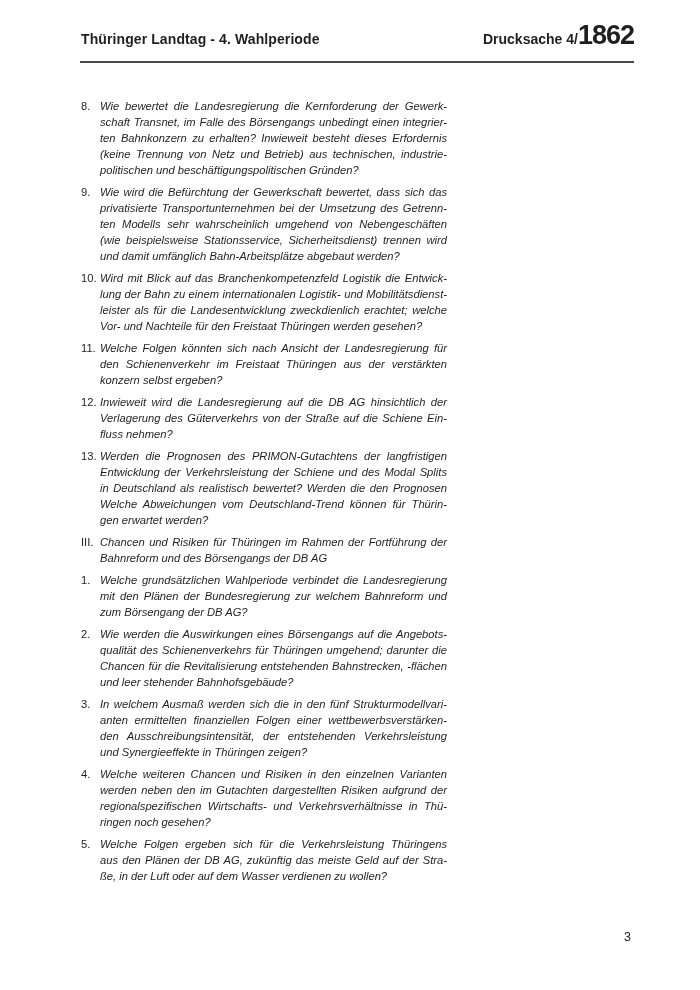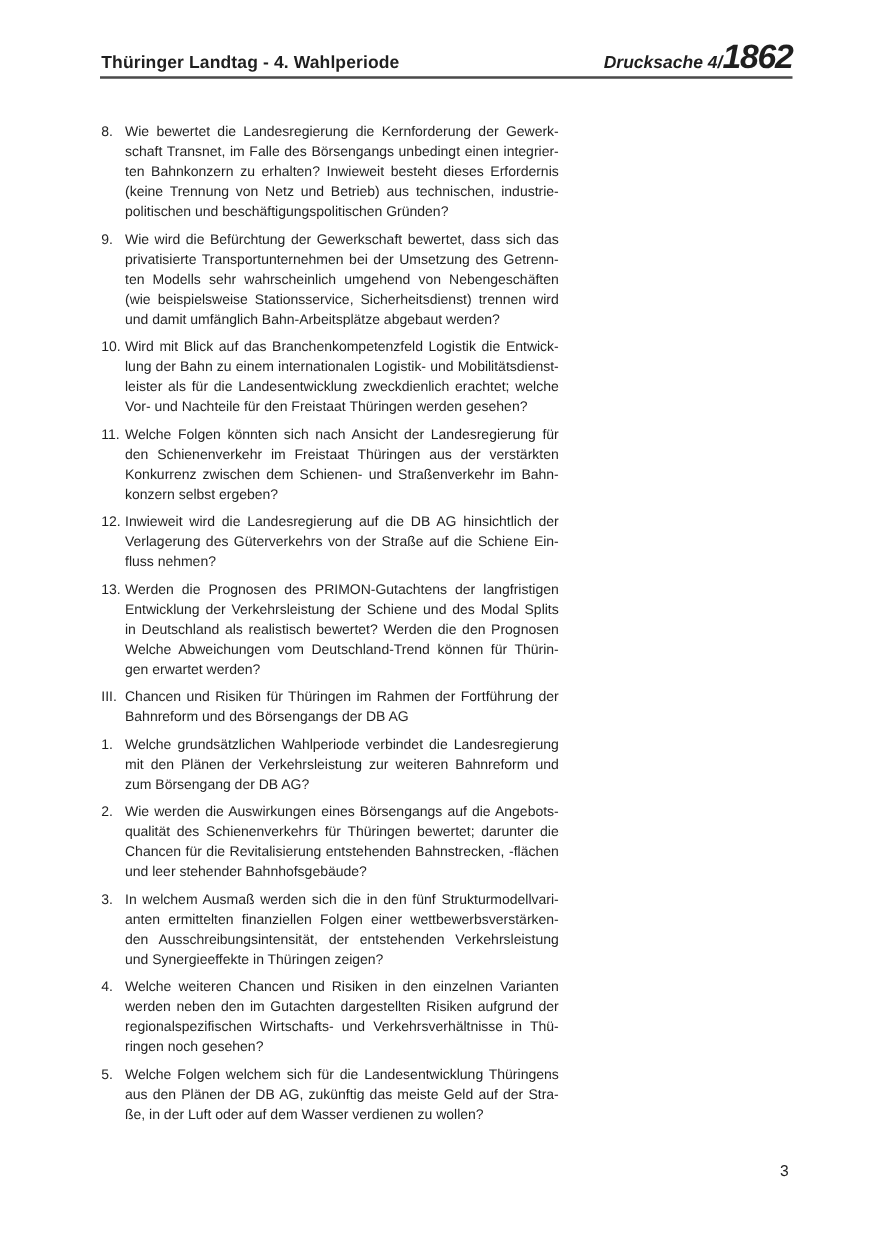--- a/index.html
+++ b/index.html
@@ -6,37 +6,36 @@
   body {
     width: 700px; height: 990px;
     background: #ffffff;
     position: relative;
     font-family: "Liberation Sans", sans-serif;
     color: var(--text-color, #1f1f1f);
     overflow: hidden;
   }
   .header {
     position: absolute;
-    left: 81px; top: 30px;
+    left: 81px; top: 20px;
     width: 553px;
     display: flex;
     justify-content: space-between;
     align-items: baseline;
   }
   .h-left {
     font-weight: bold;
     font-size: 14px;
     letter-spacing: 0.1px;
     white-space: nowrap;
   }
   .h-right {
     font-weight: bold;
     font-size: 14px;
     white-space: nowrap;
-    font-style: italic;
   }
   .h-num {
     font-size: 27px;
     letter-spacing: -1px;
   }
   .rule {
     position: absolute;
     left: 80px; top: 61px;
     width: 554px; height: 2px;
     background: var(--rule-color, #4a4a4a);
@@ -58,20 +57,21 @@
     white-space: nowrap;
   }
   .txt {
     flex: 1;
     min-width: 0;
   }
   .ln {
     text-align: justify;
     text-align-last: justify;
     hyphens: none;
+    font-style: italic;
   }
   .ln:last-child {
     text-align-last: left;
   }
   .pagenum {
     position: absolute;
     top: 930px;
     right: 69px;
     font-size: 12.5px;
   }
@@ -116,21 +116,20 @@
           <div class="ln">lung der Bahn zu einem internationalen Logistik- und Mobilitätsdienst-</div>
           <div class="ln">leister als für die Landesentwicklung zweckdienlich erachtet; welche</div>
           <div class="ln">Vor- und Nachteile für den Freistaat Thüringen werden gesehen?</div>
         </div>
       </div>
       <div class="item">
         <span class="marker">11.</span>
         <div class="txt">
           <div class="ln">Welche Folgen könnten sich nach Ansicht der Landesregierung für</div>
           <div class="ln">den Schienenverkehr im Freistaat Thüringen aus der verstärkten</div>
-          <div class="ln">Konkurrenz zwischen dem Schienen- und Straßenverkehr im Bahn-</div>
           <div class="ln">konzern selbst ergeben?</div>
         </div>
       </div>
       <div class="item">
         <span class="marker">12.</span>
         <div class="txt">
           <div class="ln">Inwieweit wird die Landesregierung auf die DB AG hinsichtlich der</div>
           <div class="ln">Verlagerung des Güterverkehrs von der Straße auf die Schiene Ein-</div>
           <div class="ln">fluss nehmen?</div>
         </div>
@@ -149,29 +148,29 @@
         <span class="marker">III.</span>
         <div class="txt">
           <div class="ln">Chancen und Risiken für Thüringen im Rahmen der Fortführung der</div>
           <div class="ln">Bahnreform und des Börsengangs der DB AG</div>
         </div>
       </div>
       <div class="item">
         <span class="marker">1.</span>
         <div class="txt">
           <div class="ln">Welche grundsätzlichen Wahlperiode verbindet die Landesregierung</div>
-          <div class="ln">mit den Plänen der Verkehrsleistung zur weiteren Bahnreform und</div>
+          <div class="ln">mit den Plänen der Bundesregierung zur welchem Bahnreform und</div>
           <div class="ln">zum Börsengang der DB AG?</div>
         </div>
       </div>
       <div class="item">
         <span class="marker">2.</span>
         <div class="txt">
           <div class="ln">Wie werden die Auswirkungen eines Börsengangs auf die Angebots-</div>
-          <div class="ln">qualität des Schienenverkehrs für Thüringen bewertet; darunter die</div>
+          <div class="ln">qualität des Schienenverkehrs für Thüringen umgehend; darunter die</div>
           <div class="ln">Chancen für die Revitalisierung entstehenden Bahnstrecken, -flächen</div>
           <div class="ln">und leer stehender Bahnhofsgebäude?</div>
         </div>
       </div>
       <div class="item">
         <span class="marker">3.</span>
         <div class="txt">
           <div class="ln">In welchem Ausmaß werden sich die in den fünf Strukturmodellvari-</div>
           <div class="ln">anten ermittelten finanziellen Folgen einer wettbewerbsverstärken-</div>
           <div class="ln">den Ausschreibungsintensität, der entstehenden Verkehrsleistung</div>
@@ -183,21 +182,21 @@
         <div class="txt">
           <div class="ln">Welche weiteren Chancen und Risiken in den einzelnen Varianten</div>
           <div class="ln">werden neben den im Gutachten dargestellten Risiken aufgrund der</div>
           <div class="ln">regionalspezifischen Wirtschafts- und Verkehrsverhältnisse in Thü-</div>
           <div class="ln">ringen noch gesehen?</div>
         </div>
       </div>
       <div class="item">
         <span class="marker">5.</span>
         <div class="txt">
-          <div class="ln">Welche Folgen welchem sich für die Landesentwicklung Thüringens</div>
+          <div class="ln">Welche Folgen ergeben sich für die Verkehrsleistung Thüringens</div>
           <div class="ln">aus den Plänen der DB AG, zukünftig das meiste Geld auf der Stra-</div>
           <div class="ln">ße, in der Luft oder auf dem Wasser verdienen zu wollen?</div>
         </div>
       </div>
     </div>
 
   <div class="pagenum">3</div>
 
 </div>
 

